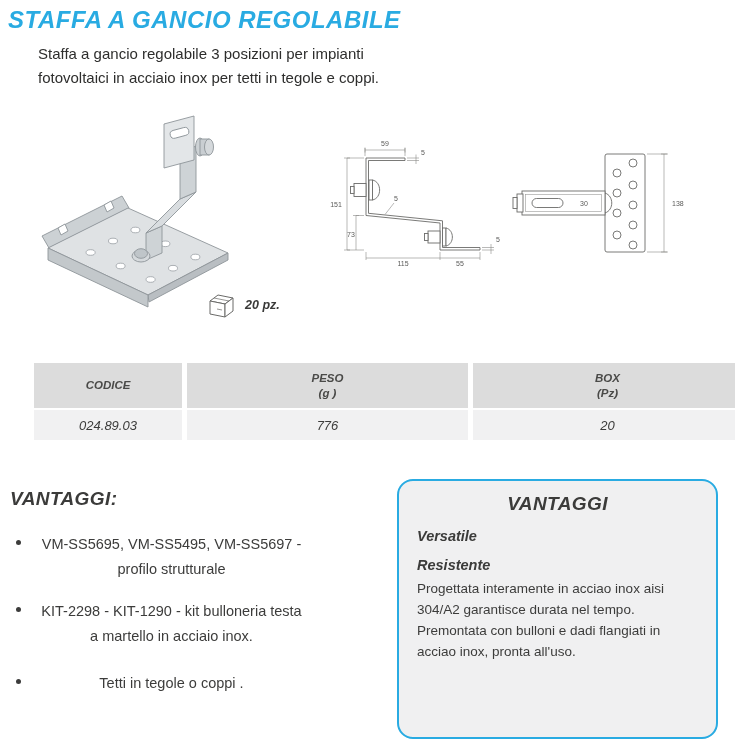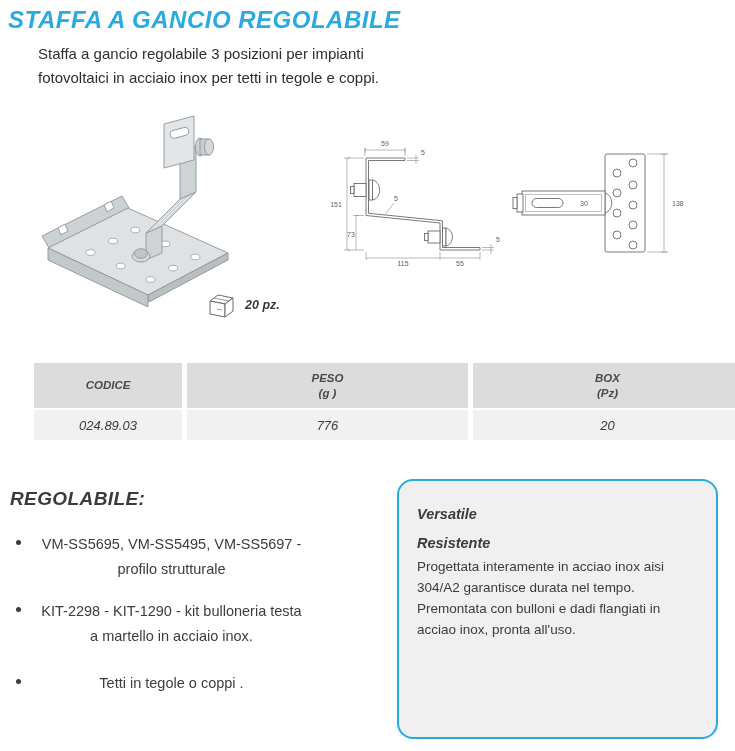--- a/index.html
+++ b/index.html
@@ -206,40 +206,41 @@
   <div class="col w3">
     <div class="th">
       <span>BOX</span>
       <span>(Pz)</span>
     </div>
     <div class="td">20</div>
   </div>
 </div>
 
 <div class="leftcol">
-  <h2>REGOLABILE:</h2>
+  <h2>VANTAGGI:</h2>
   <ul class="blist">
     <li>
       <span class="dot"></span>
       <span class="txt">VM-SS5695, VM-SS5495, VM-SS5697 - profilo strutturale</span>
     </li>
     <li>
       <span class="dot"></span>
       <span class="txt">KIT-2298 - KIT-1290 - kit bulloneria testa a martello in acciaio inox.</span>
     </li>
   </ul>
   <ul class="blist">
     <li>
       <span class="dot"></span>
       <span class="txt">Tetti in tegole o coppi .</span>
     </li>
   </ul>
 </div>
 
 <aside class="vantaggi">
+  <h2>VANTAGGI</h2>
   <div class="vsec">
     <div class="vtitle">Versatile</div>
   </div>
   <div class="vsec">
     <div class="vtitle">Resistente</div>
     <p class="vtext">Progettata interamente in acciao inox aisi 304/A2 garantisce durata nel tempo. Premontata con bulloni e dadi flangiati in acciao inox, pronta all'uso.</p>
   </div>
 </aside>
 
 </body></html>

